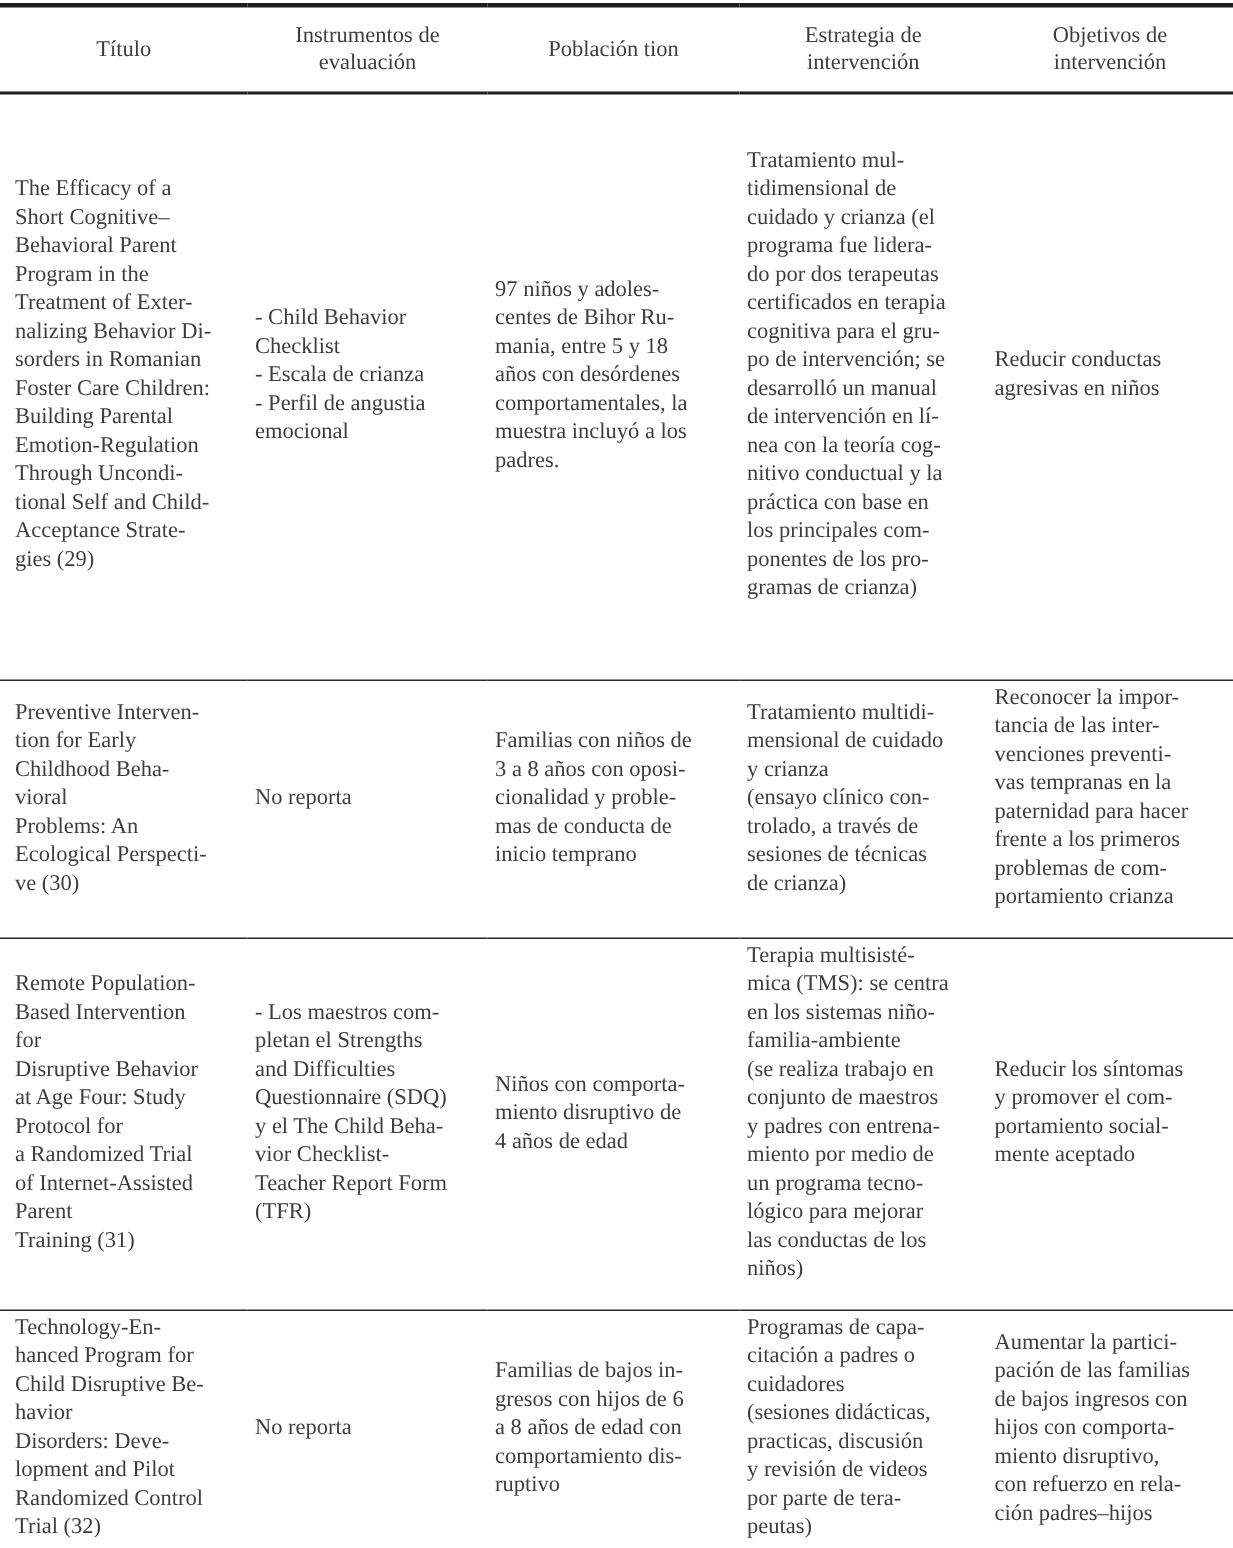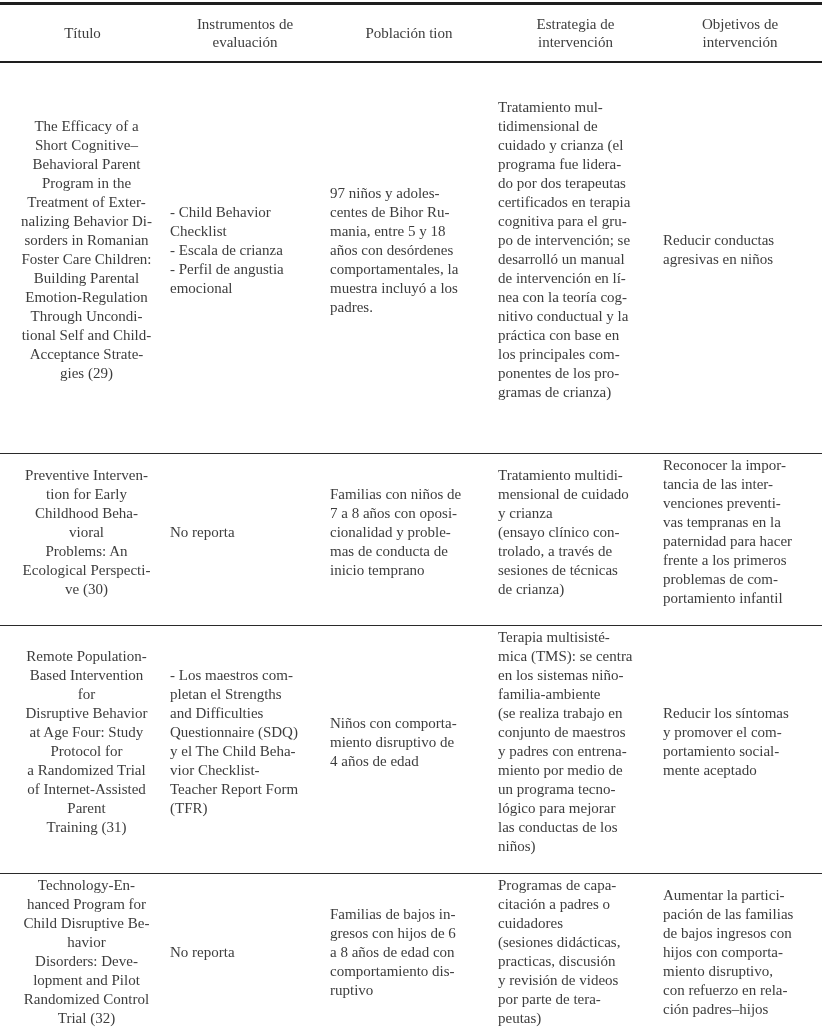--- a/index.html
+++ b/index.html
@@ -56,21 +56,20 @@
   td {
     font-size: 15px;
     line-height: 19px;
     vertical-align: middle;
     text-align: left;
     white-space: pre-line;
     padding: 2px 2px 17px 5px;
   }
   td.first {
     padding-left: 10px;
-    text-align: center;
   }
 </style>
 </head>
 <body>
 
 <div class="page">
   <table class="studies">
     <colgroup>
       <col class="c1">
         <col class="c2">
@@ -140,39 +139,39 @@
       <tr class="r2">
         <td class="first">Preventive Interven-
 tion for Early
 Childhood Beha-
 vioral
 Problems: An
 Ecological Perspecti-
 ve (30)</td>
         <td>No reporta</td>
         <td>Familias con niños de
-7 a 8 años con oposi-
+3 a 8 años con oposi-
 cionalidad y proble-
 mas de conducta de
 inicio temprano</td>
         <td>Tratamiento multidi-
 mensional de cuidado
 y crianza
 (ensayo clínico con-
 trolado, a través de
 sesiones de técnicas
 de crianza)</td>
         <td>Reconocer la impor-
 tancia de las inter-
 venciones preventi-
 vas tempranas en la
 paternidad para hacer
 frente a los primeros
 problemas de com-
-portamiento infantil</td>
+portamiento crianza</td>
       </tr>
       <tr class="r3">
         <td class="first">Remote Population-
 Based Intervention
 for
 Disruptive Behavior
 at Age Four: Study
 Protocol for
 a Randomized Trial
 of Internet-Assisted

